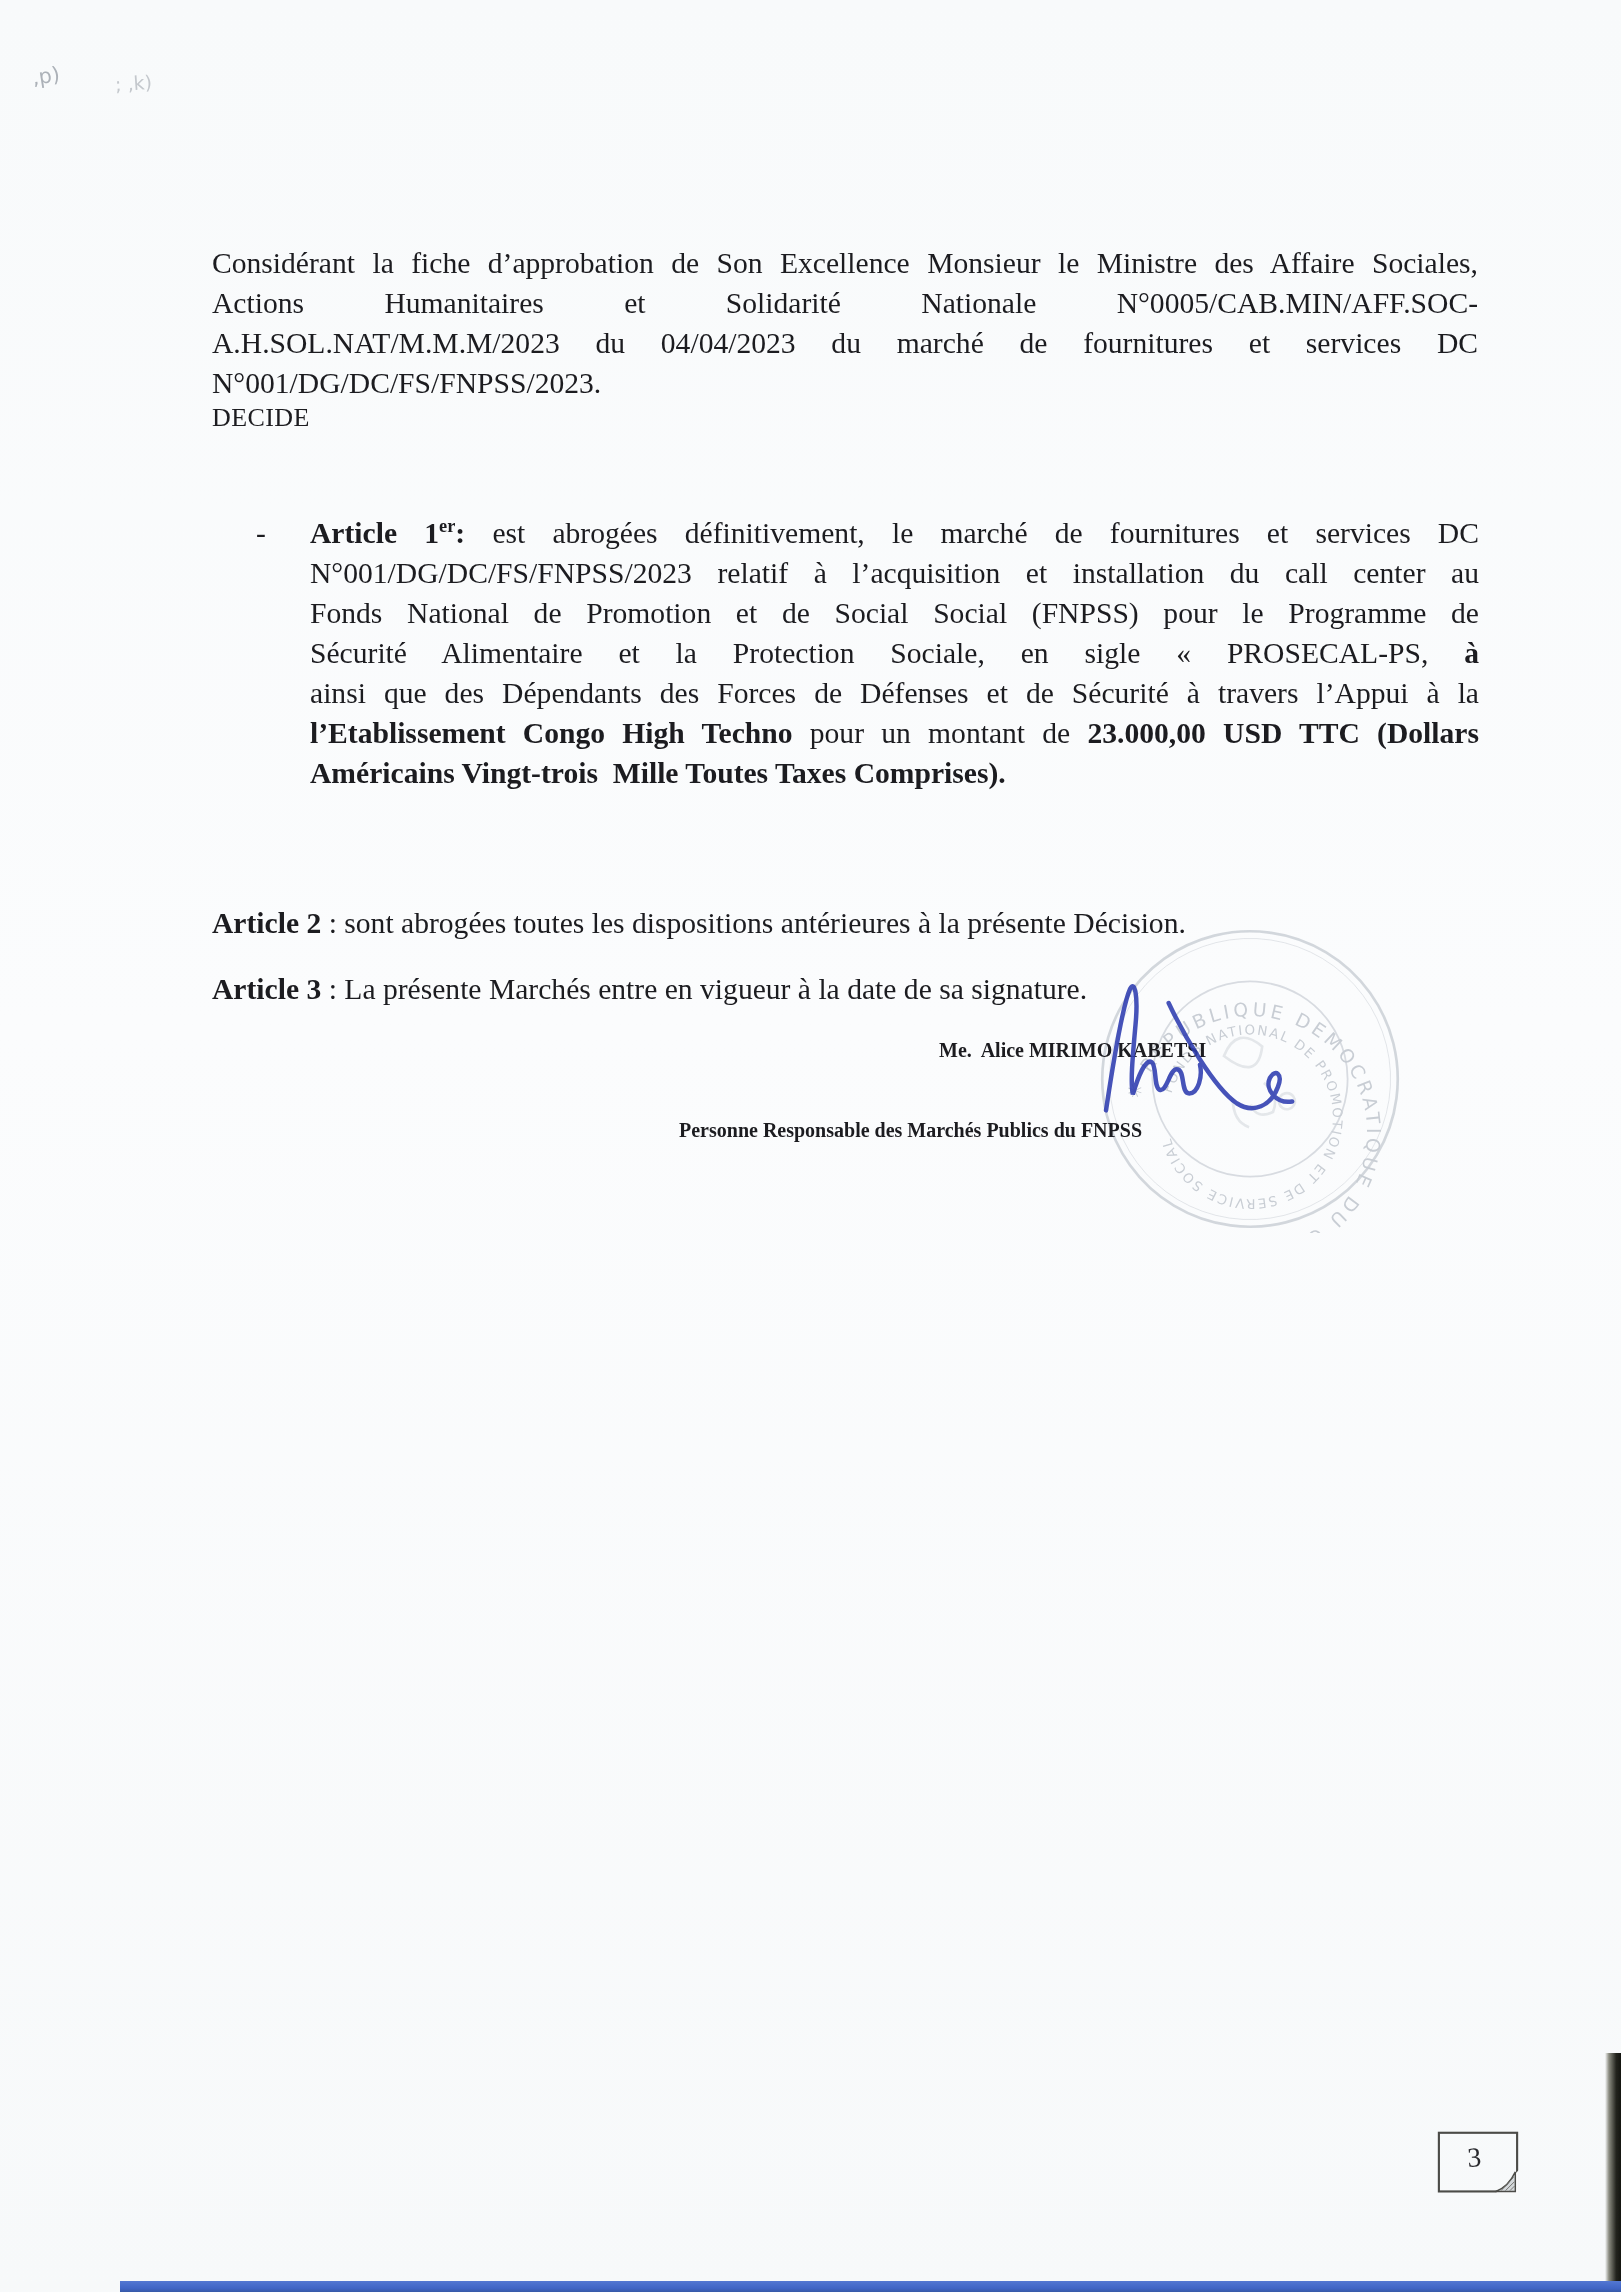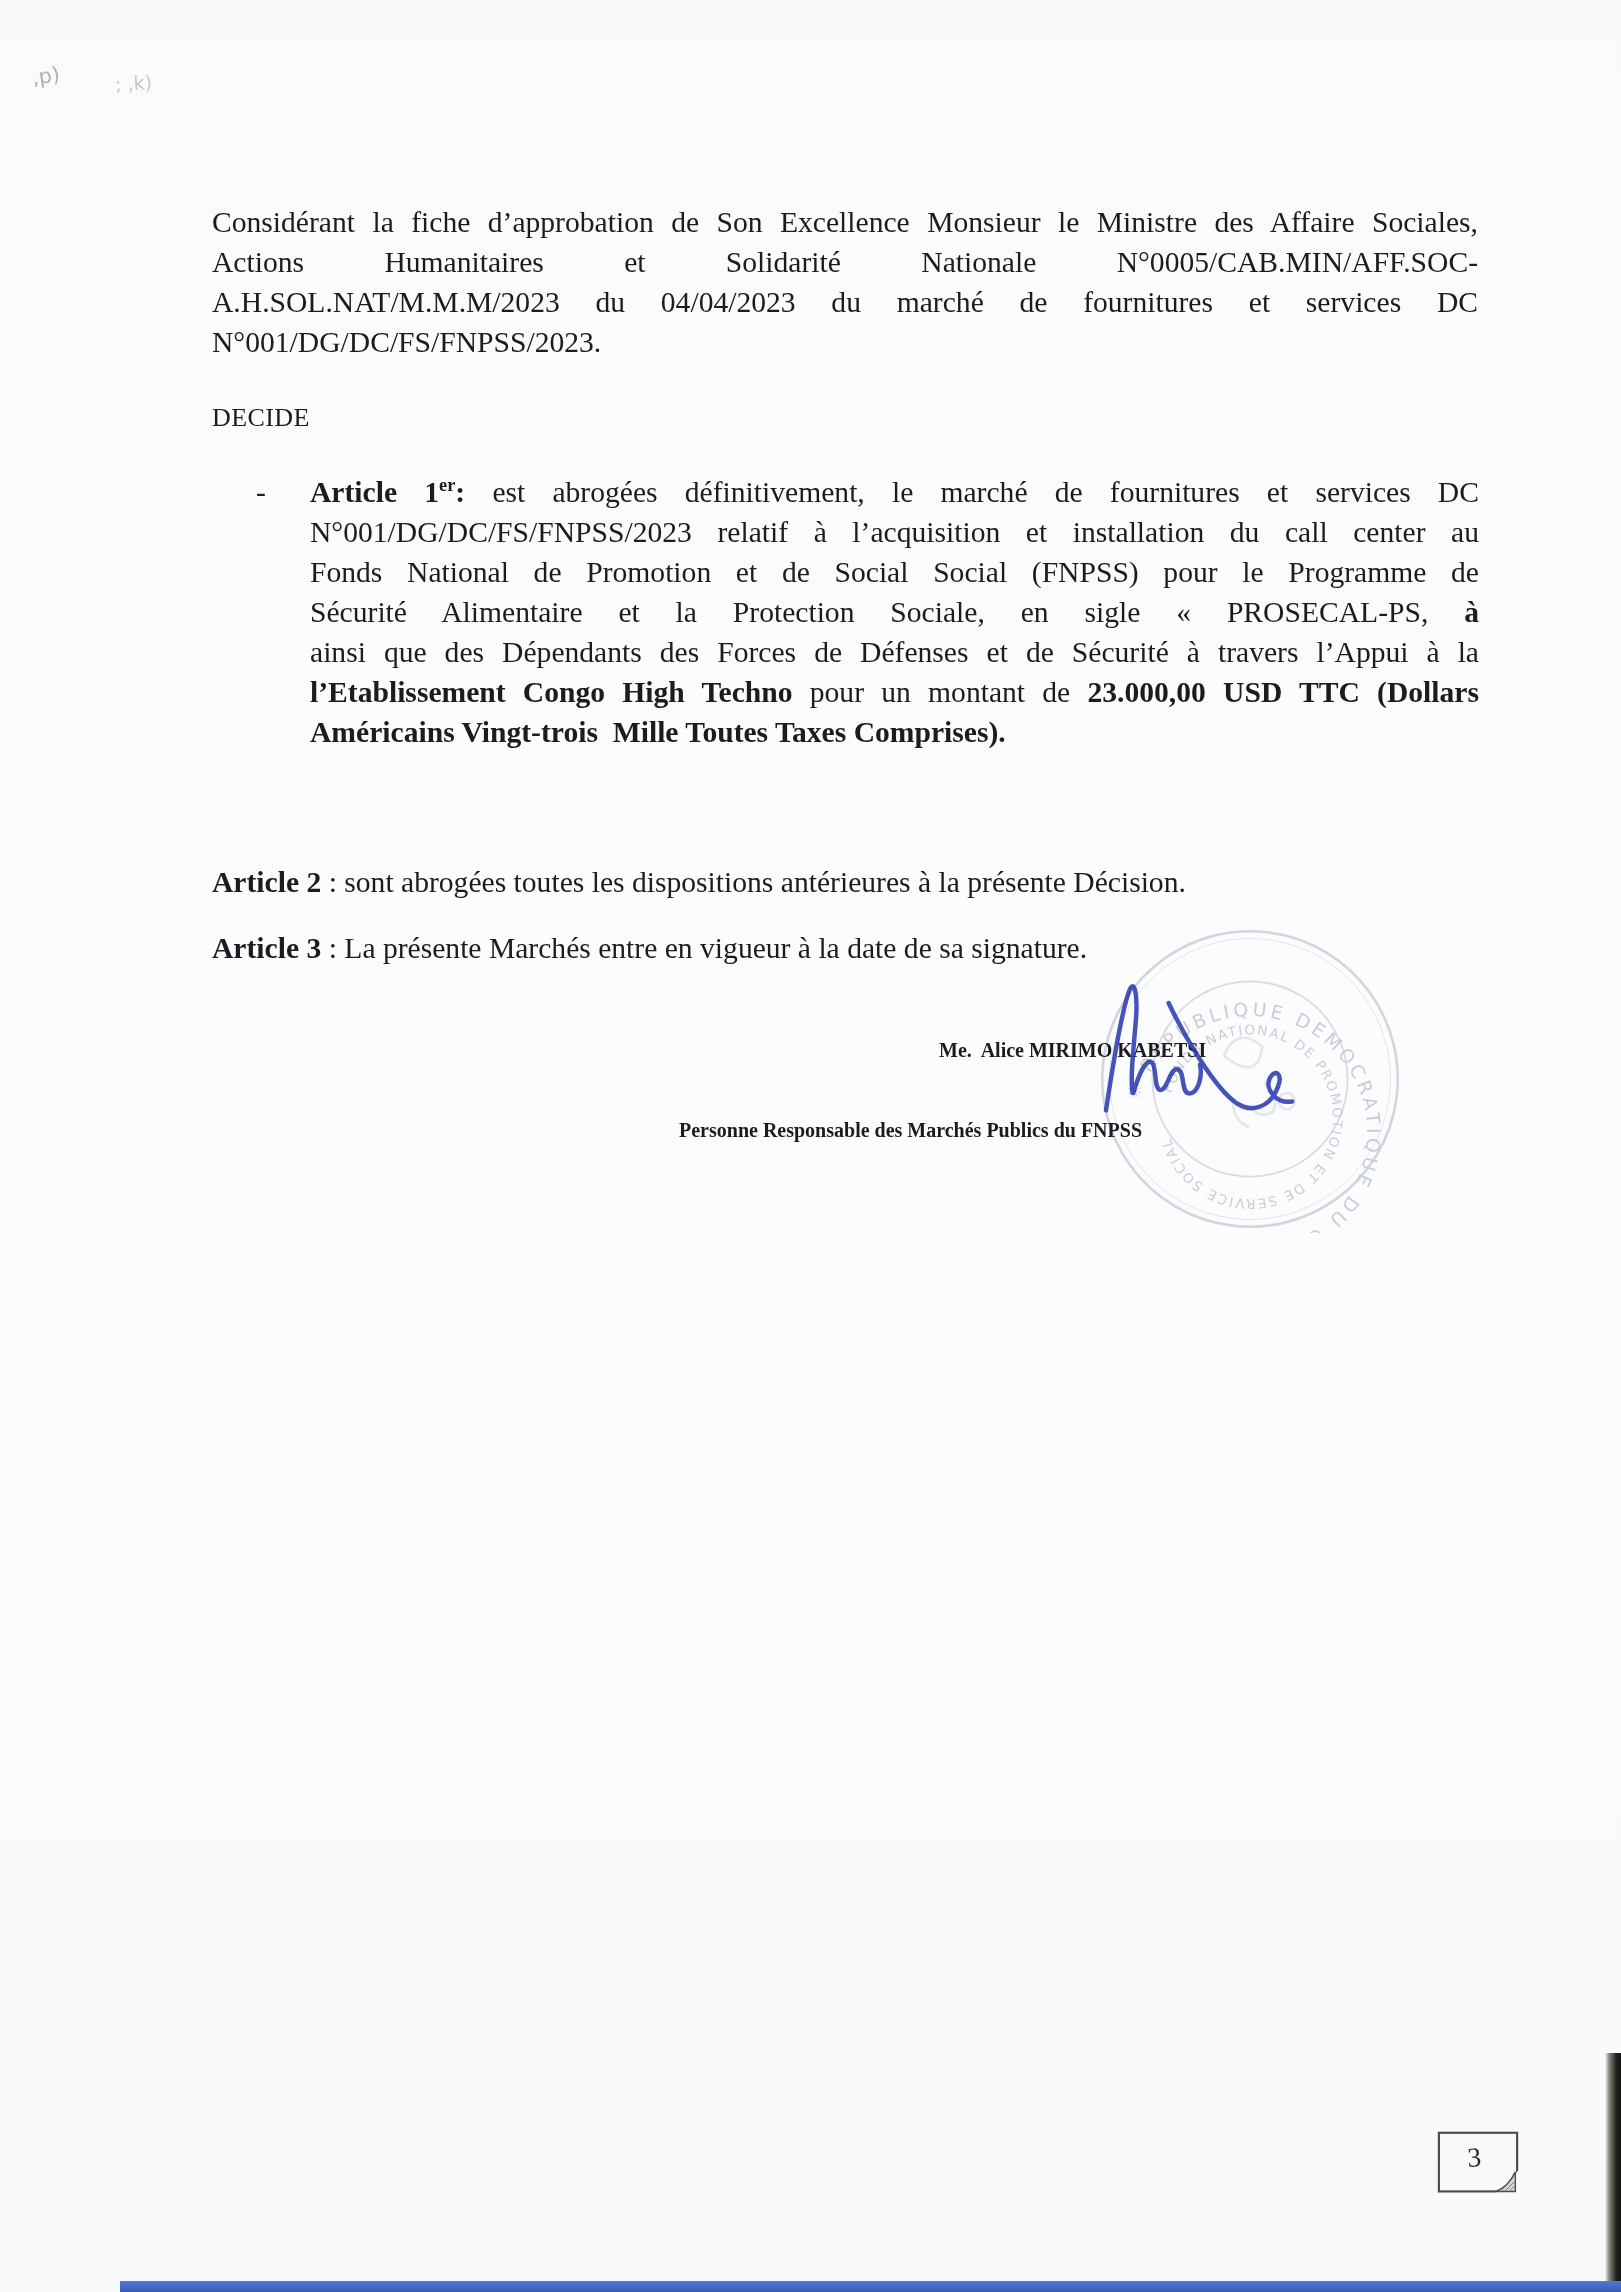--- a/index.html
+++ b/index.html
@@ -12,21 +12,21 @@
     font-family:"Liberation Serif","DejaVu Serif",serif;
     color:var(--ink);
     overflow:hidden;
   }
   #page{
     position:relative;width:1621px;height:2293px;
     background:linear-gradient(180deg,#f8fafb 0%,#fbfcfd 45%,#f7f9fa 100%);
   }
   .abs{position:absolute;}
   
-  .bodytext{font-size:29.6px;line-height:40px;color:var(--ink);}
+  .bodytext{font-size:29.6px;line-height:40px;color:var(--ink);margin-top:41px;}
   .tline{text-align:justify;text-align-last:justify;}
   .tline.noj{text-align-last:left;white-space:pre-wrap;}
   .tline b{font-weight:bold;}
   sup{font-size:0.62em;vertical-align:super;line-height:0;}
   .seg b{font-weight:bold;}
   
   .decide{font-size:26px;font-weight:normal;letter-spacing:0.4px;}
   .sigline{font-size:20px;font-weight:bold;white-space:pre;text-align:right;}
   
   .pencil{font-family:"DejaVu Sans",sans-serif;color:#9aa0a8;}

